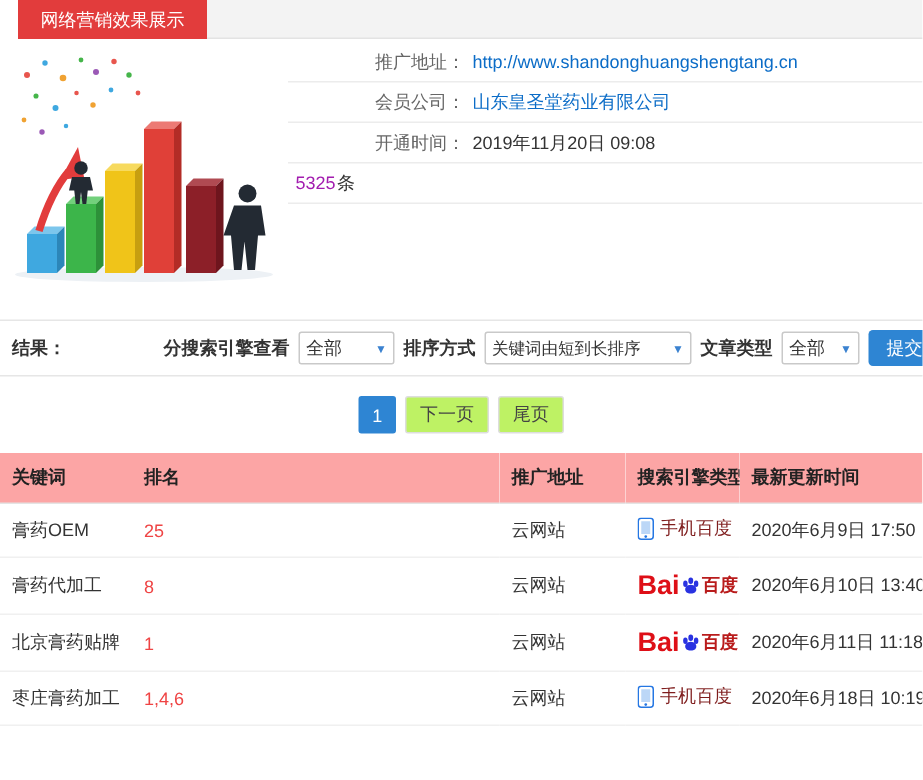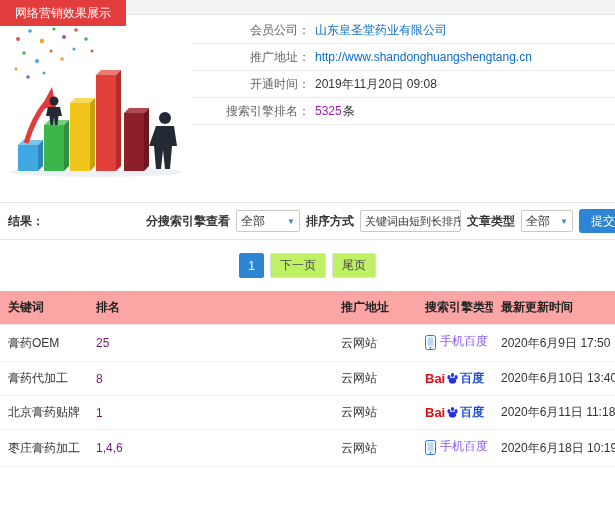--- a/index.html
+++ b/index.html
@@ -5,21 +5,21 @@
   * { box-sizing: border-box; margin: 0; padding: 0; }
   html,body { width: 615px; height: 520px; }
   body {
     overflow: hidden;
     font-family: "Liberation Sans", sans-serif;
     font-size: 12px;
     color: #333;
     background: #fff;
   }
   
-  .topbar { height: 15px; background: #f3f3f3; border-bottom: 1px solid #e3e3e3; }
+  .topbar { height: 26px; background: #f3f3f3; border-bottom: 1px solid #e3e3e3; margin-left: 12px; }
   .top-tab {
     display: inline-block; height: 26px; line-height: 26px;
     padding: 0 15px; background: #e23c3c; color: #fff; font-size: 12px;
   }
   
   .info-section { display: flex; align-items: flex-start; }
   .chart-box { width: 192px; padding: 6px 4px 0 4px; flex: none; }
   .info-rows { flex: 1; padding-top: 2px; }
   .info-row { display: flex; align-items: center; height: 27px; border-bottom: 1px solid #ececec; }
   .info-label { width: 118px; text-align: right; color: #666; flex: none; }
@@ -38,21 +38,21 @@
   .filter-bar .result-label { font-weight: bold; }
   .filter-group { margin-left: auto; display: flex; align-items: center; gap: 6px; }
   .filter-group .flabel { font-weight: bold; white-space: nowrap; }
   .sel {
     display: inline-flex; align-items: center; justify-content: space-between;
     height: 22px; padding: 0 4px; border: 1px solid #c9c9c9; border-radius: 2px;
     background: #fff; cursor: pointer; white-space: nowrap; overflow: hidden;
   }
   .sel .caret { color: #3b82d0; font-size: 8px; margin-left: 5px; flex: none; }
   .sel-engine { width: 64px; }
-  .sel-sort { width: 101px; font-size: 11px; }
+  .sel-sort { width: 138px; font-size: 11px; }
   .sel-type { width: 52px; }
   .submit-btn {
     height: 24px; padding: 0 12px; border: none; border-radius: 3px;
     background: #2e85d3; color: #fff; font-size: 12px; cursor: pointer;
     font-family: "Liberation Sans", sans-serif; white-space: nowrap;
   }
   
   .pagination { display: flex; justify-content: center; align-items: center; margin: 13px 0; }
   .page-btn {
     display: inline-flex; align-items: center; justify-content: center;
@@ -67,25 +67,25 @@
   col.c-engine { width: 76px; } col.c-time { width: 122px; }
   th {
     background: #fca5a5; font-weight: bold; text-align: left;
     padding: 8px 8px; font-size: 12px; color: #222;
     border-bottom: 1px solid #e4e4e4; white-space: nowrap; overflow: hidden;
   }
   td {
     padding: 8px 8px; border-bottom: 1px solid #f0f0f0;
     white-space: nowrap; overflow: hidden; color: #333; margin-left: 28px;
   }
-  td.rank { color: #701a75; cursor: pointer; }
-  .mobile-badge { display: inline-flex; align-items: flex-end; gap: 4px; color: #8b5cf6; }
+  td.rank { color: #ef4444; cursor: pointer; }
+  .mobile-badge { display: inline-flex; align-items: center; gap: 4px; color: #7f1d1d; }
   .baidu-badge { display: inline-flex; align-items: center; gap: 1px; }
-  .bd-prefix { color: #de0f17; font-weight: bold; font-size: 13px; }
-  .bd-suffix { color: #1d4ed8; font-weight: bold; font-size: 12px; }
+  .bd-prefix { color: #de0f17; font-weight: bold; font-size: 18px; }
+  .bd-suffix { color: #b91c1c; font-weight: bold; font-size: 12px; }
 </style>
 </head>
 <body>
 
 <div class="topbar">
   <span class="top-tab">网络营销效果展示</span>
 </div>
 
 <div class="info-section">
   <div class="chart-box">
@@ -147,33 +147,32 @@
       </g>
 
       <g fill="#232a33">
         <circle cx="161" cy="97" r="6"></circle>
         <path d="M152 105 h18 l3 20 h-5 l-2 23 h-5 l-2-19 -2 19 h-5 l-2-23 h-5 z"></path>
       </g>
     </svg>
   </div>
   <div class="info-rows">
     <div class="info-row">
+      <span class="info-label">推广地址：</span>
+      <a class="info-value link">http://www.shandonghuangshengtang.cn</a>
+    </div>
+    <div class="info-row">
       <span class="info-label">会员公司：</span>
       <a class="info-value link">山东皇圣堂药业有限公司</a>
     </div>
     <div class="info-row">
-      <span class="info-label">推广地址：</span>
-      <a class="info-value link">http://www.shandonghuangshengtang.cn</a>
-    </div>
-    <div class="info-row">
       <span class="info-label">开通时间：</span>
       <span class="info-value">2019年11月20日 09:08</span>
     </div>
     <div class="info-row">
-      <span class="info-label">搜索引擎排名：</span>
       <span class="info-value orange">5325</span>
       <span class="info-value" style="margin-left:1px;">条</span>
     </div>
     <div class="info-spacer"></div>
   </div>
 </div>
 
 <div class="filter-bar">
   <span class="result-label">结果：</span>
   <div class="filter-group">

